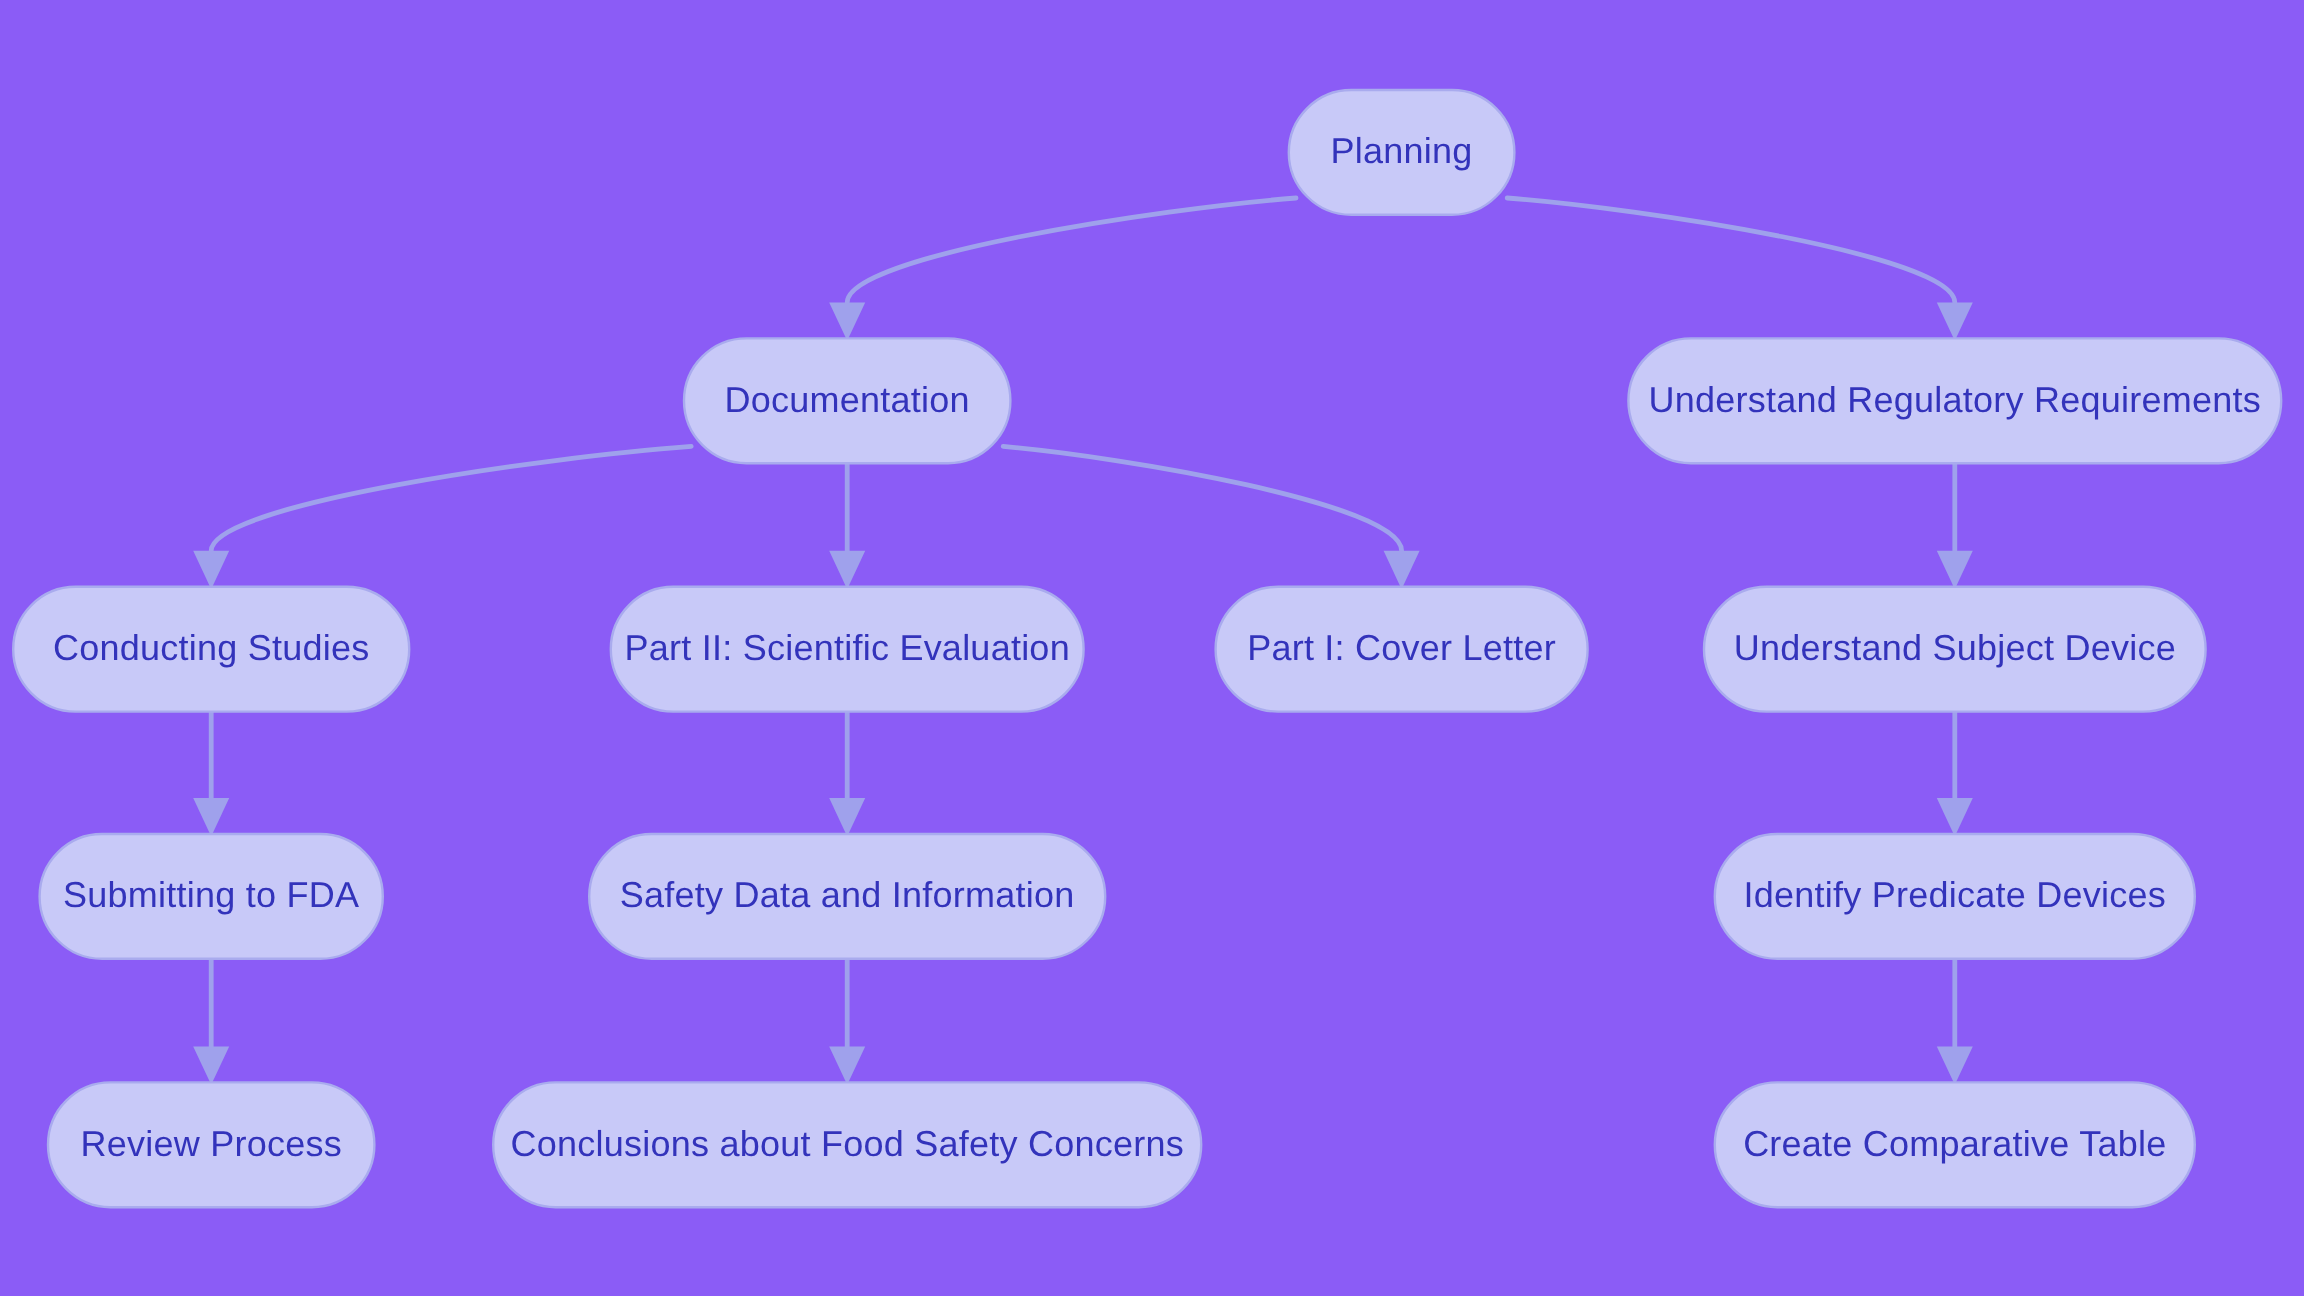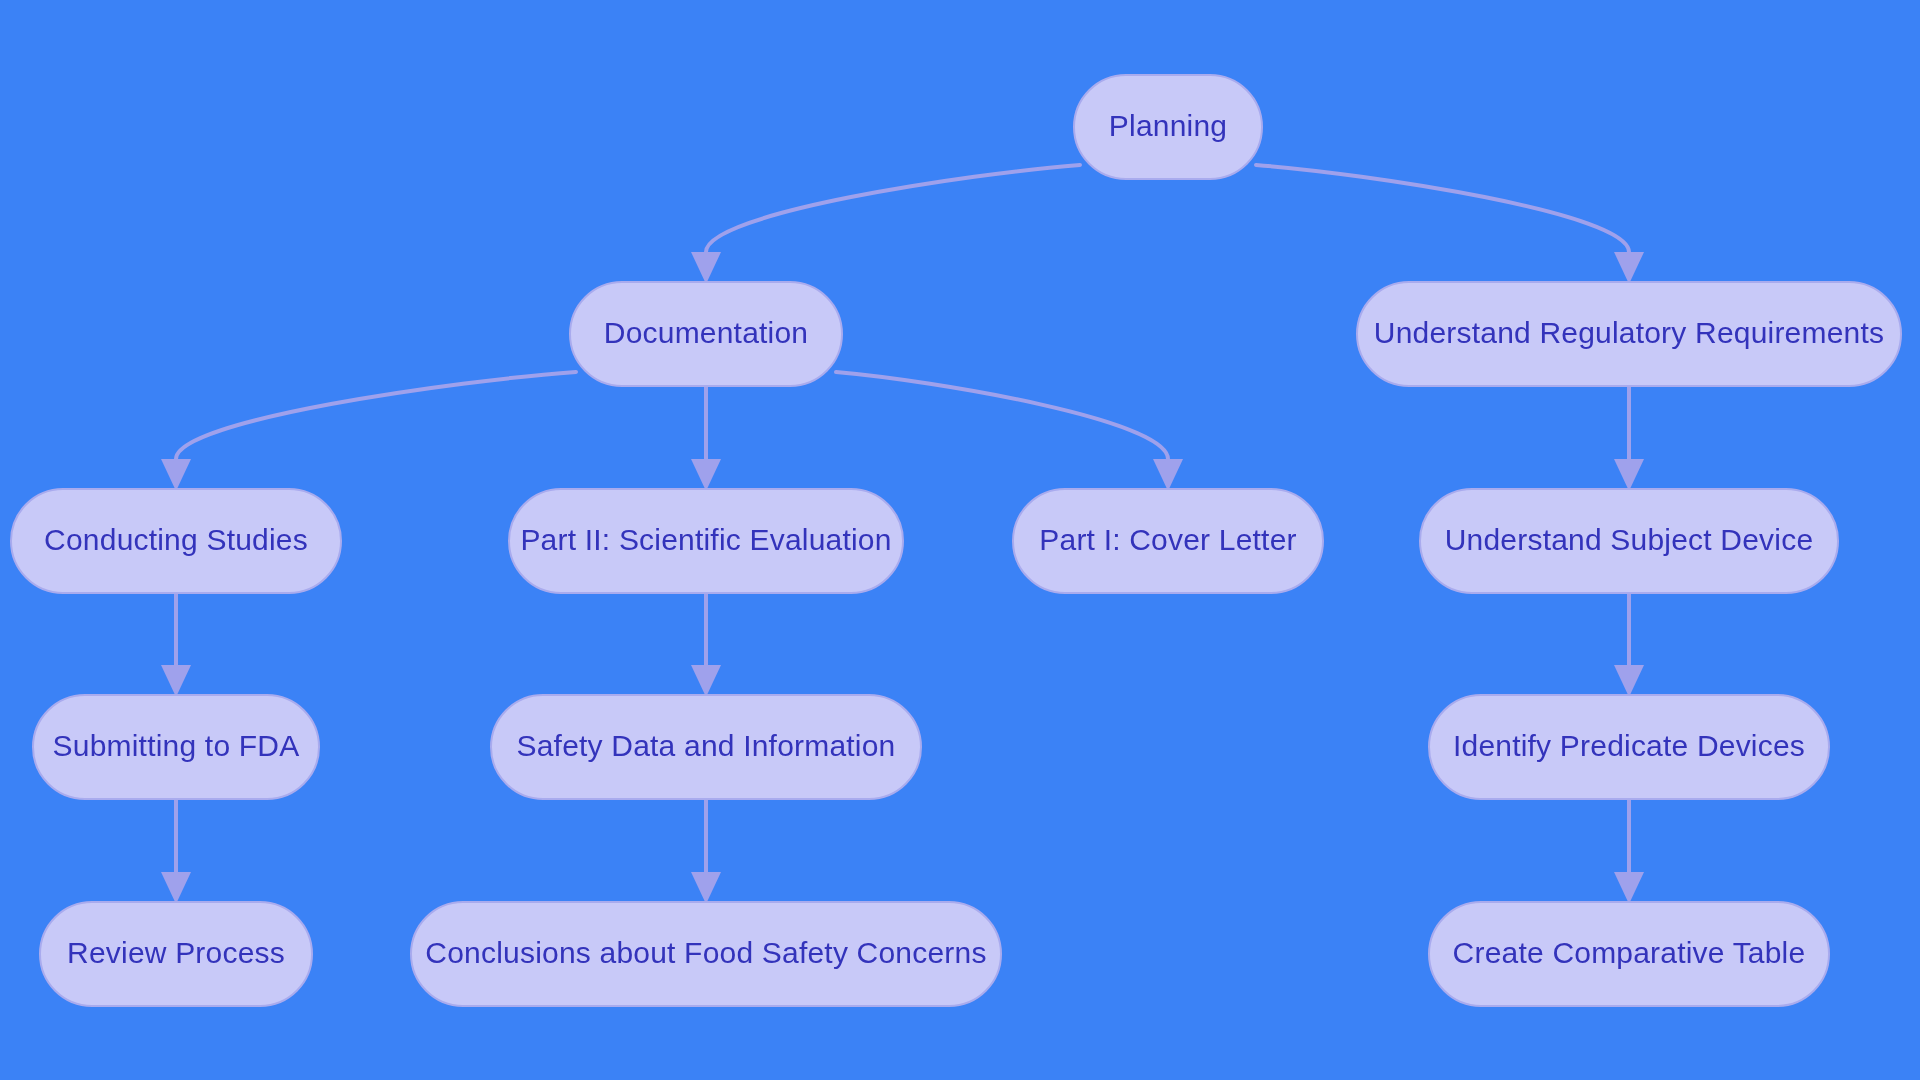--- a/index.html
+++ b/index.html
@@ -10,21 +10,21 @@
   body {
     width: 1920px;
     height: 1080px;
     overflow: hidden;
     font-family: "Liberation Sans", sans-serif;
   }
   #flowchart-root {
     position: relative;
     width: 1920px;
     height: 1080px;
-    background: #3b82f6;
+    background: #8b5cf6;
   }
   svg.diagram {
     display: block;
     width: 1920px;
     height: 1080px;
   }
   .node-shape {
     fill: #c8c9f8;
     stroke: #a9abee;
     stroke-width: 2;

